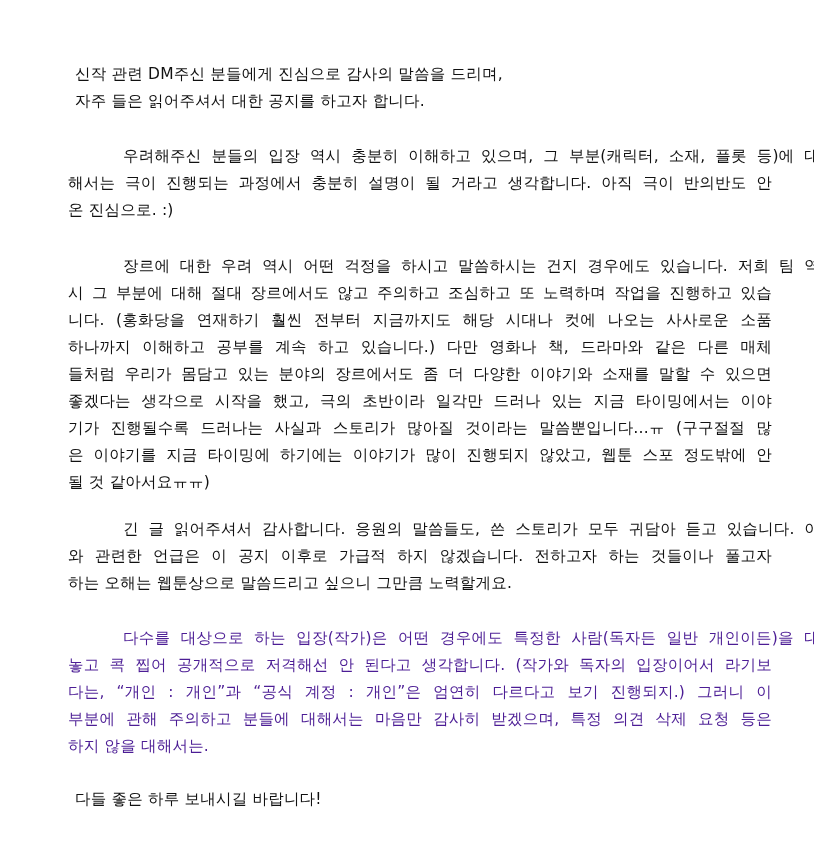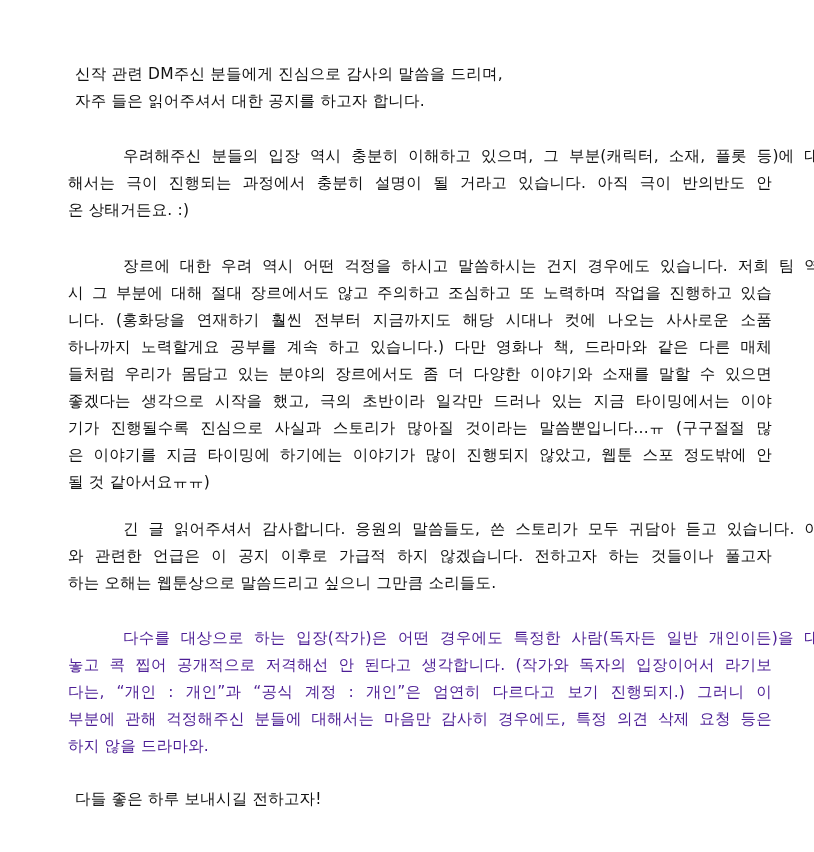--- a/index.html
+++ b/index.html
@@ -44,47 +44,47 @@
 
 <div class="doc">
 
   <div class="para">
     <div class="line indent" style="top:64px">신작 관련 DM주신 분들에게 진심으로 감사의 말씀을 드리며,</div>
     <div class="line indent" style="top:91px">자주 들은 읽어주셔서 대한 공지를 하고자 합니다.</div>
   </div>
 
   <div class="para">
     <div class="line indent justify" style="top:146px">우려해주신 분들의 입장 역시 충분히 이해하고 있으며, 그 부분(캐릭터, 소재, 플롯 등)에 대</div>
-    <div class="line justify" style="top:173px">해서는 극이 진행되는 과정에서 충분히 설명이 될 거라고 있습니다. 아직 극이 반의반도 안</div>
-    <div class="line" style="top:200px">온 상태거든요. :)</div>
+    <div class="line justify" style="top:173px">해서는 극이 진행되는 과정에서 충분히 설명이 될 거라고 생각합니다. 아직 극이 반의반도 안</div>
+    <div class="line" style="top:200px">온 진심으로. :)</div>
   </div>
 
   <div class="para">
     <div class="line indent justify" style="top:256px">장르에 대한 우려 역시 어떤 걱정을 하시고 말씀하시는 건지 경우에도 있습니다. 저희 팀 역</div>
     <div class="line justify" style="top:283px">시 그 부분에 대해 절대 장르에서도 않고 주의하고 조심하고 또 노력하며 작업을 진행하고 있습</div>
     <div class="line justify" style="top:310px">니다. (홍화당을 연재하기 훨씬 전부터 지금까지도 해당 시대나 컷에 나오는 사사로운 소품</div>
-    <div class="line justify" style="top:337px">하나까지 노력할게요 공부를 계속 하고 있습니다.) 다만 영화나 책, 드라마와 같은 다른 매체</div>
+    <div class="line justify" style="top:337px">하나까지 이해하고 공부를 계속 하고 있습니다.) 다만 영화나 책, 드라마와 같은 다른 매체</div>
     <div class="line justify" style="top:364px">들처럼 우리가 몸담고 있는 분야의 장르에서도 좀 더 다양한 이야기와 소재를 말할 수 있으면</div>
     <div class="line justify" style="top:391px">좋겠다는 생각으로 시작을 했고, 극의 초반이라 일각만 드러나 있는 지금 타이밍에서는 이야</div>
-    <div class="line justify" style="top:418px">기가 진행될수록 진심으로 사실과 스토리가 많아질 것이라는 말씀뿐입니다…ㅠ (구구절절 많</div>
+    <div class="line justify" style="top:418px">기가 진행될수록 드러나는 사실과 스토리가 많아질 것이라는 말씀뿐입니다…ㅠ (구구절절 많</div>
     <div class="line justify" style="top:445px">은 이야기를 지금 타이밍에 하기에는 이야기가 많이 진행되지 않았고, 웹툰 스포 정도밖에 안</div>
     <div class="line" style="top:472px">될 것 같아서요ㅠㅠ)</div>
   </div>
 
   <div class="para">
     <div class="line indent justify" style="top:519px">긴 글 읽어주셔서 감사합니다. 응원의 말씀들도, 쓴 스토리가 모두 귀담아 듣고 있습니다. 이</div>
     <div class="line justify" style="top:546px">와 관련한 언급은 이 공지 이후로 가급적 하지 않겠습니다. 전하고자 하는 것들이나 풀고자</div>
-    <div class="line" style="top:573px">하는 오해는 웹툰상으로 말씀드리고 싶으니 그만큼 소리들도.</div>
+    <div class="line" style="top:573px">하는 오해는 웹툰상으로 말씀드리고 싶으니 그만큼 노력할게요.</div>
   </div>
 
   <div class="para grey">
     <div class="line indent justify" style="top:628px">다수를 대상으로 하는 입장(작가)은 어떤 경우에도 특정한 사람(독자든 일반 개인이든)을 대</div>
     <div class="line justify" style="top:655px">놓고 콕 찝어 공개적으로 저격해선 안 된다고 생각합니다. (작가와 독자의 입장이어서 라기보</div>
     <div class="line justify" style="top:682px">다는, “개인 : 개인”과 “공식 계정 : 개인”은 엄연히 다르다고 보기 진행되지.) 그러니 이</div>
-    <div class="line justify" style="top:709px">부분에 관해 걱정해주신 분들에 대해서는 마음만 감사히 경우에도, 특정 의견 삭제 요청 등은</div>
-    <div class="line" style="top:736px">하지 않을 드라마와.</div>
+    <div class="line justify" style="top:709px">부분에 관해 주의하고 분들에 대해서는 마음만 감사히 받겠으며, 특정 의견 삭제 요청 등은</div>
+    <div class="line" style="top:736px">하지 않을 대해서는.</div>
   </div>
 
   <div class="para">
-    <div class="line indent" style="top:789px">다들 좋은 하루 보내시길 전하고자!</div>
+    <div class="line indent" style="top:789px">다들 좋은 하루 보내시길 바랍니다!</div>
   </div>
 
 </div>
 
 </body></html>

